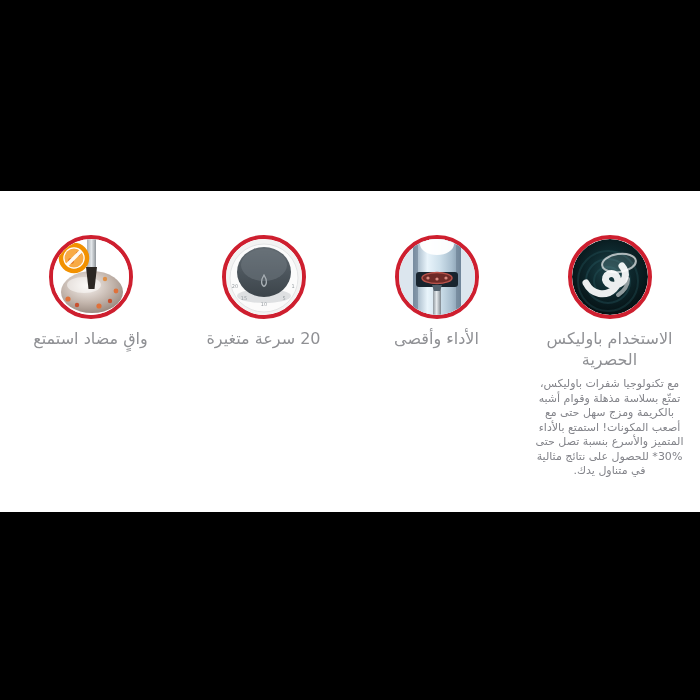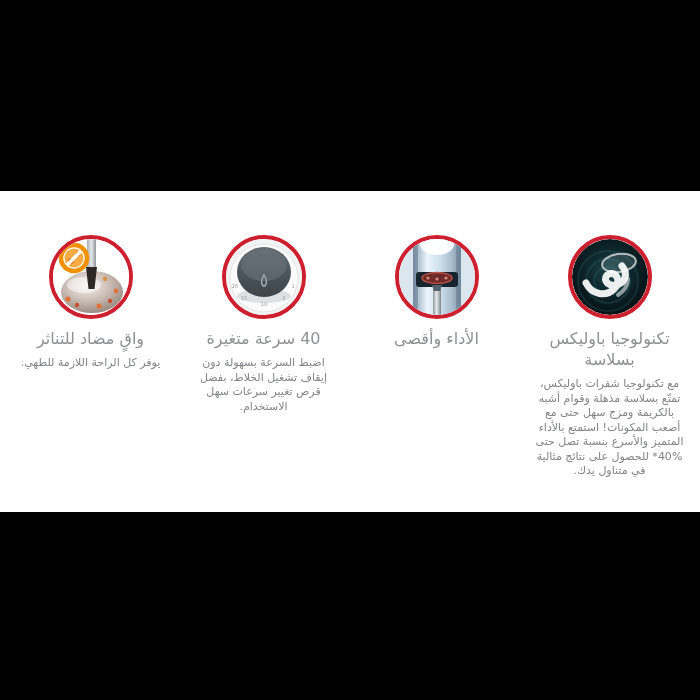--- a/index.html
+++ b/index.html
@@ -62,22 +62,22 @@
             </defs>
             <circle cx="38" cy="38" r="38" fill="url(#pg)"></circle>
             <circle cx="36" cy="42" r="30" fill="none" stroke="#2c5f66" stroke-width="2" opacity="0.30"></circle>
             <circle cx="36" cy="42" r="22" fill="none" stroke="#2c5f66" stroke-width="2" opacity="0.35"></circle>
             <circle cx="36" cy="42" r="14" fill="none" stroke="#2c5f66" stroke-width="2" opacity="0.30"></circle>
             <ellipse cx="47" cy="24" rx="17" ry="9" fill="rgba(215,238,242,0.14)" stroke="rgba(255,255,255,0.65)" stroke-width="2" transform="rotate(-8 47 24)"></ellipse>
             <path d="M14,44 C20,56 34,58 42,50 C50,42 44,32 37,35 C30,38 34,48 44,46 C54,44 56,34 50,27" fill="none" stroke="#ffffff" stroke-width="7" stroke-linecap="round" opacity="0.92"></path>
             <path d="M46,56 C52,52 56,46 56,40" fill="none" stroke="#ffffff" stroke-width="4" stroke-linecap="round" opacity="0.55"></path>
           </svg>
         </div>
-        <h3 class="f-title">تكنولوجيا باوليكس بسلاسة</h3>
-        <p class="f-desc">مع تكنولوجيا شفرات باوليكس، تمتّع بسلاسة مذهلة وقوام أشبه بالكريمة ومزج سهل حتى مع أصعب المكونات! استمتع بالأداء المتميز والأسرع بنسبة تصل حتى %40* للحصول على نتائج مثالية في متناول يدك.</p>
+        <h3 class="f-title">الاستخدام باوليكس الحصرية</h3>
+        <p class="f-desc">مع تكنولوجيا شفرات باوليكس، تمتّع بسلاسة مذهلة وقوام أشبه بالكريمة ومزج سهل حتى مع أصعب المكونات! استمتع بالأداء المتميز والأسرع بنسبة تصل حتى %30* للحصول على نتائج مثالية في متناول يدك.</p>
       </div>
 
       <div class="feature">
         <div class="circle">
           <svg width="76" height="76" viewBox="0 0 76 76" aria-hidden="true">
             <defs>
               <linearGradient id="tube" x1="0" y1="0" x2="1" y2="0">
                 <stop offset="0%" stop-color="#8ea4b6"></stop>
                 <stop offset="30%" stop-color="#e9f4fb"></stop>
                 <stop offset="55%" stop-color="#cfe1ec"></stop>
@@ -123,22 +123,21 @@
             <text x="9" y="49" font-size="5" fill="#9aa0a5" text-anchor="middle">20</text>
             <text x="18" y="61" font-size="5" fill="#9aa0a5" text-anchor="middle">15</text>
             <text x="38" y="67" font-size="5" fill="#9aa0a5" text-anchor="middle">10</text>
             <text x="58" y="61" font-size="5" fill="#9aa0a5" text-anchor="middle">5</text>
             <text x="67" y="49" font-size="5" fill="#9aa0a5" text-anchor="middle">1</text>
             <ellipse cx="38" cy="33" rx="27" ry="25" fill="url(#knob)"></ellipse>
             <ellipse cx="38" cy="26" rx="23" ry="16" fill="#6d767d" opacity="0.55"></ellipse>
             <path d="M38,36 C41.2,41 41.2,46 38,47.5 C34.8,46 34.8,41 38,36 Z" fill="none" stroke="#a9b0b5" stroke-width="1.3"></path>
           </svg>
         </div>
-        <h3 class="f-title">40 سرعة متغيرة</h3>
-        <p class="f-desc">اضبط السرعة بسهولة دون إيقاف تشغيل الخلاط، بفضل قرص تغيير سرعات سهل الاستخدام.</p>
+        <h3 class="f-title">20 سرعة متغيرة</h3>
       </div>
 
       <div class="feature">
         <div class="circle">
           <svg width="76" height="76" viewBox="0 0 76 76" aria-hidden="true">
             <defs>
               <radialGradient id="dome" cx="42%" cy="35%" r="75%">
                 <stop offset="0%" stop-color="#f7f3f0"></stop>
                 <stop offset="55%" stop-color="#c3b5ac"></stop>
                 <stop offset="100%" stop-color="#8d7d73"></stop>
@@ -160,21 +159,20 @@
             <circle cx="57" cy="62" r="2.2" fill="#c8502f"></circle>
             <circle cx="63" cy="52" r="2.4" fill="#e0713a"></circle>
             <circle cx="52" cy="40" r="2.2" fill="#e08a3a" opacity="0.9"></circle>
             <circle cx="21" cy="19" r="9.5" fill="#f8aa45"></circle>
             <circle cx="18" cy="22" r="3" fill="#e2761f"></circle>
             <circle cx="25" cy="15" r="2.4" fill="#e2761f"></circle>
             <line x1="12" y1="28" x2="30" y2="10" stroke="#ffffff" stroke-width="3.5" opacity="0.95"></line>
             <circle cx="21" cy="19" r="13" fill="none" stroke="#f29100" stroke-width="4.5"></circle>
           </svg>
         </div>
-        <h3 class="f-title">واقٍ مضاد للتناثر</h3>
-        <p class="f-desc">يوفر كل الراحة اللازمة للطهي.</p>
+        <h3 class="f-title">واقٍ مضاد استمتع</h3>
       </div>
 
     </div>
   </div>
 
   <div class="bar bottom"></div>
 </div>
 
 </body></html>

